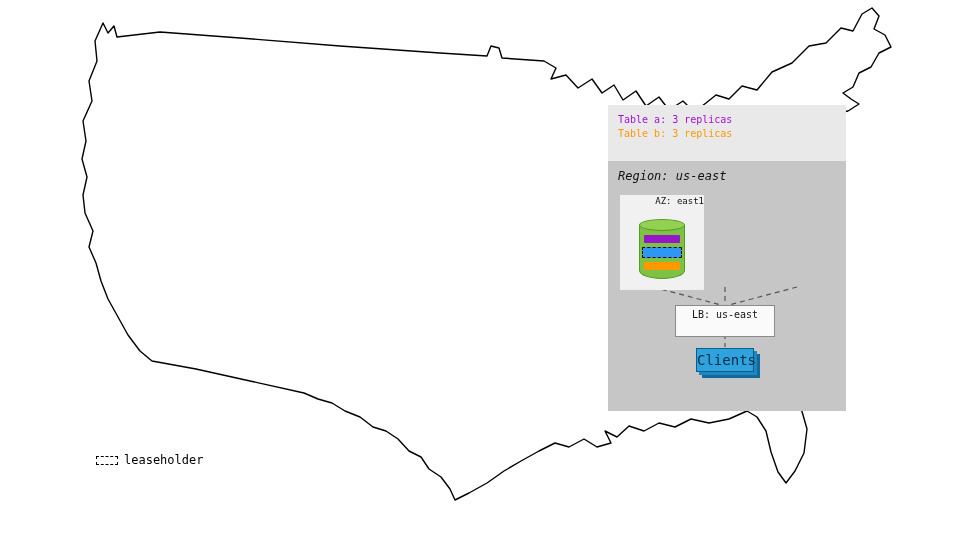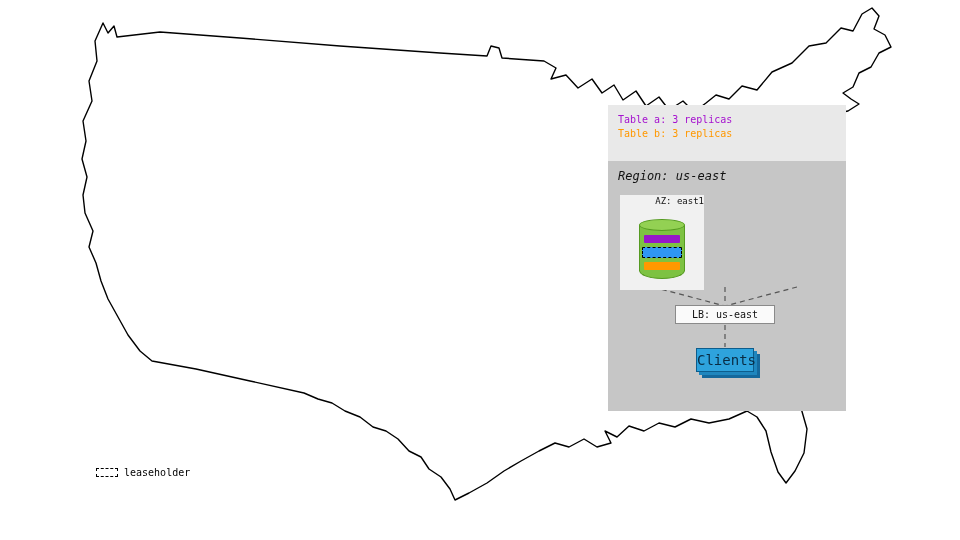--- a/index.html
+++ b/index.html
@@ -2,21 +2,21 @@
 <html><head>
 <meta charset="utf-8">
 <style>
   * { margin:0; padding:0; box-sizing:border-box; }
   html,body { width:960px; height:540px; background:#fff; font-family:"DejaVu Sans Mono","Liberation Mono",monospace; }
   .stage { position:relative; width:960px; height:540px; overflow:hidden; background:#fff; }
 
   .map-svg { position:absolute; left:0; top:0; }
 
   
-  .map-key { position:absolute; left:96px; top:467px; display:flex; align-items:center; gap:6px; font-size:10px; color:#000; }
+  .map-key { position:absolute; left:96px; top:453px; display:flex; align-items:center; gap:6px; font-size:12px; color:#000; }
   .dash-swatch { display:inline-block; width:22px; height:9px; background:#fff; border:1.5px dashed #000; }
 
   
   .panel { position:absolute; left:608px; top:105px; width:238px; height:306px;border-radius:17px; }
   .replica-legend { background:#e9e9e9; padding:8px 10px 7px 10px; height:56px; }
   .replica-legend .rl { font-size:10px; line-height:13.5px; white-space:nowrap; }
   .rl.purple { color:#a511cf; }
   .rl.blue   { color:#2878e8; }
   .rl.orange { color:#ff9800; }
 
@@ -32,21 +32,21 @@
   .cyl-top  { position:absolute; left:0; right:0; top:0; height:12px; background:#93d153; border:1px solid #559a21; border-radius:50%; }
   .bars { position:absolute; left:0; right:0; top:16px; }
   .bar { width:36px; height:8px; margin:0 auto 4px auto; border-radius:1px; }
   .bar.purple { background:#9617c9; }
   .bar.blue   { background:#2f96f3; }
   .bar.orange { background:#ff9800; }
   .bar.leaseholder { border:1.6px dashed #000; width:40px; height:11px; }
 
   .connectors { position:absolute; left:0; top:0; }
 
-  .lb-box { position:absolute; left:67px; top:144px; width:100px; height:19px; background:#fafafa; border:1px solid #8a8a8a; font-size:10px; color:#111; text-align:center; line-height:18px; }
+  .lb-box { position:absolute; left:67px; top:144px; width:100px; height:32px; background:#fafafa; border:1px solid #8a8a8a; font-size:10px; color:#111; text-align:center; line-height:18px; }
 
   .clients { position:absolute; left:88px; top:187px; width:58px; height:24px; background:#2ea3dd; border:1px solid #0d5d8c; box-shadow:3px 3px 0 0 #1f86be, 6px 6px 0 0 #15689c; font-size:14px; color:#092c44; text-align:center; line-height:22px; }
 </style>
 </head>
 <body>
 
 <div class="stage">
 
   <svg class="map-svg" width="960" height="540" viewBox="0 0 960 540">
     <path fill="none" stroke="#000" stroke-width="1.4" stroke-linejoin="round" d="M103,23 L108,33 L114,26 L117,37 L160,32 L240,38 L340,46 L440,53 L487,56 L491,46 L499,48 L502,58 L544,61

